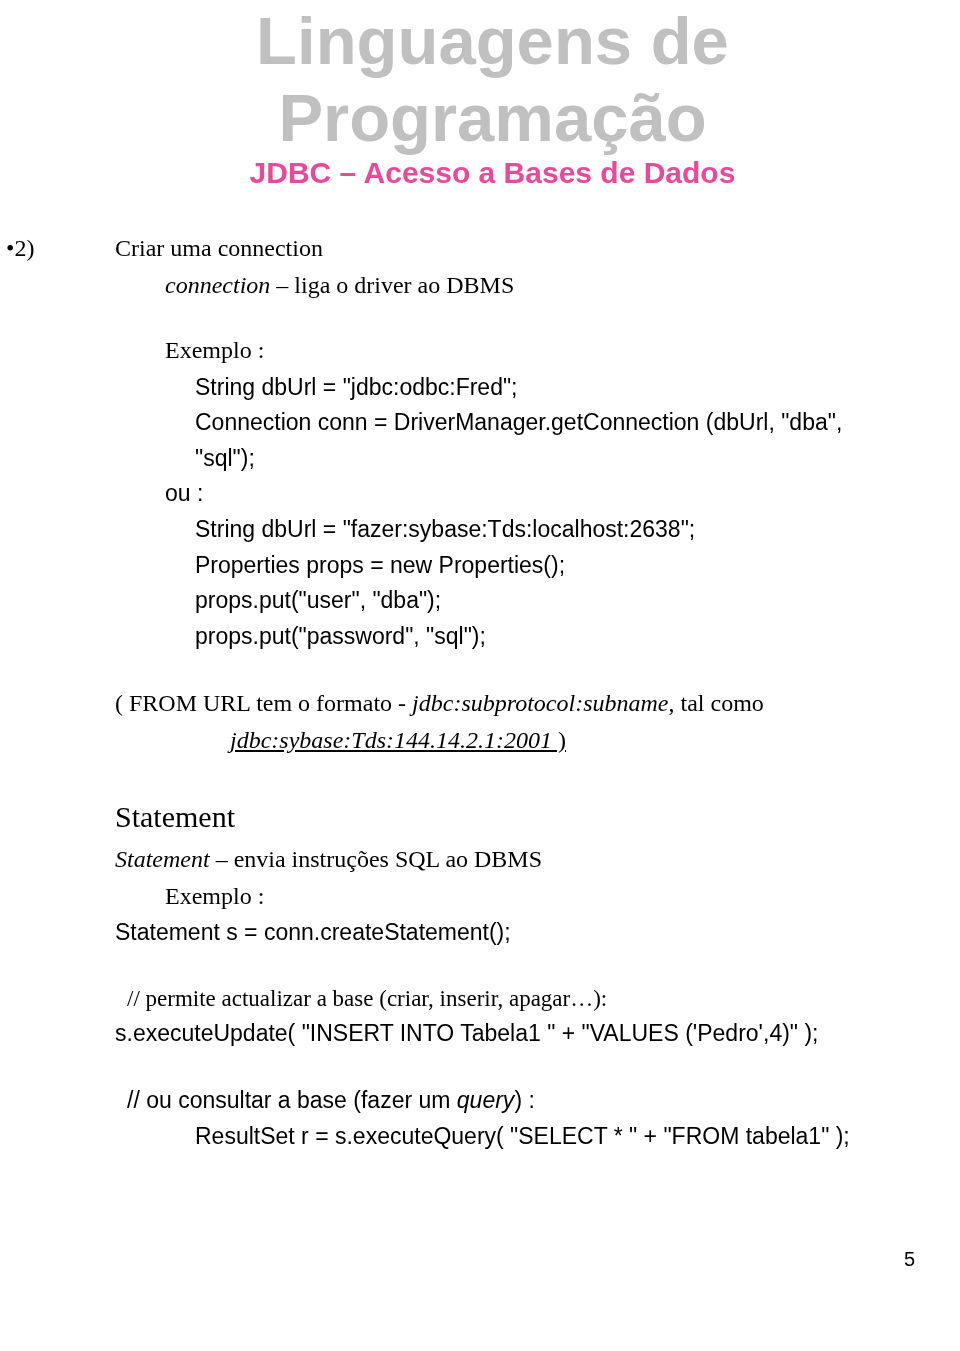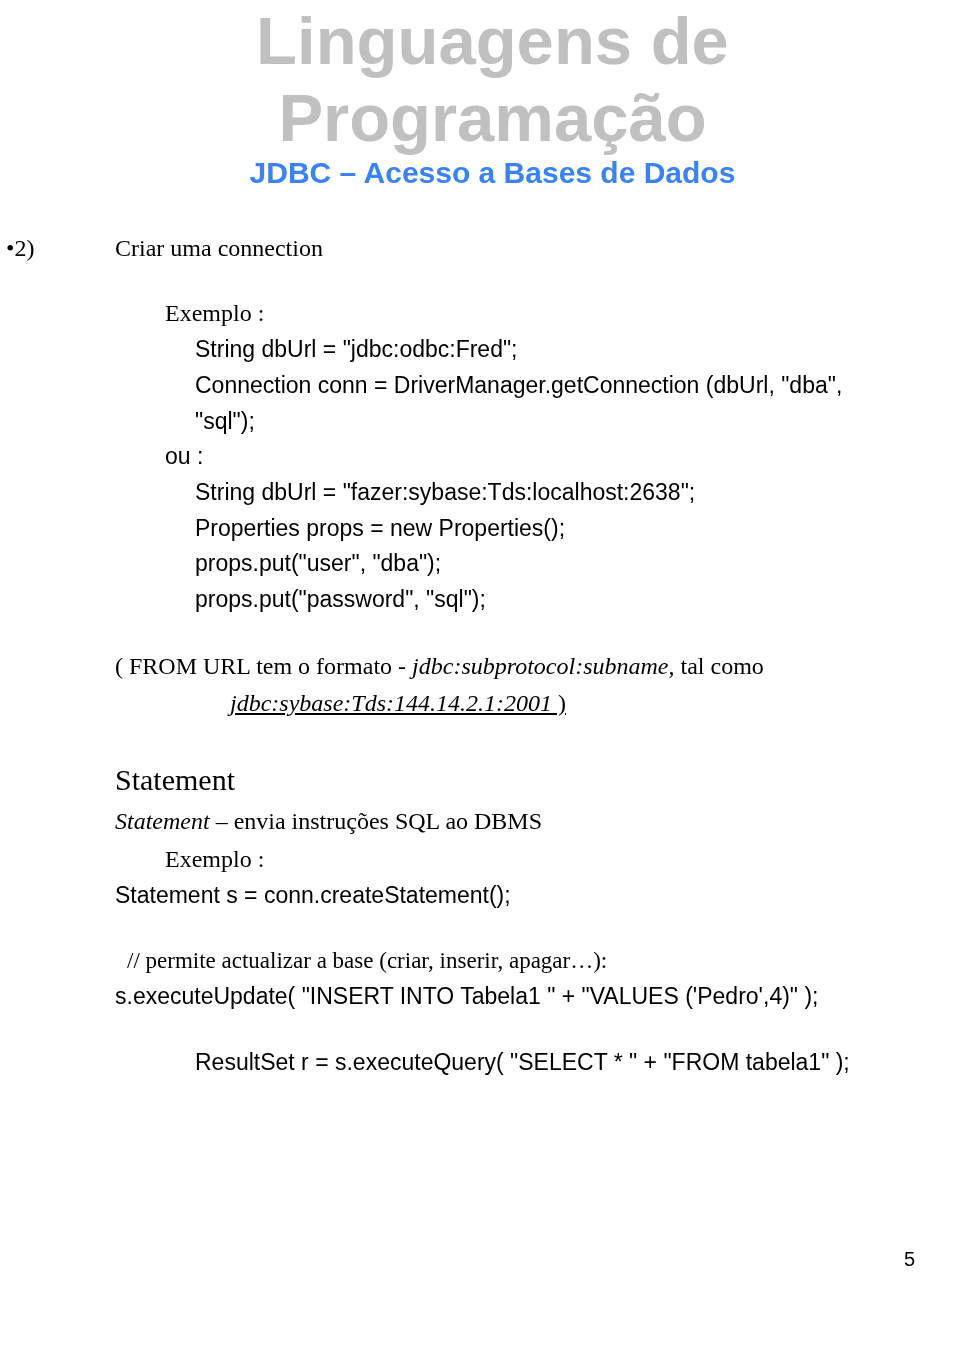--- a/index.html
+++ b/index.html
@@ -21,21 +21,21 @@
     font-family: Impact, "Arial Black", sans-serif;
     font-size: 67px;
     color: #c0c0c0;
     text-align: center;
     font-weight: 700;
     margin-top: 2px;
   }
   .header-sub {
     font-family: Impact, "Arial Black", sans-serif;
     font-size: 30px;
-    color: #3b82f6;
+    color: #ec4899;
     text-align: center;
     font-weight: 700;
     margin-top: 0px;
   }
   .body-text {
     font-size: 24px;
     line-height: 1.55;
   }
   .sec-num {
     position: relative;
@@ -70,20 +70,23 @@
   <div class="header-title">Linguagens de Programação</div>
   <div class="header-sub">JDBC – Acesso a Bases de Dados</div>
 
   <div class="body-text" style="margin-top:40px;">
 
     <div class="sec-num">
       <span class="bullet">•2)</span>
       <span>Criar uma connection</span>
     </div>
 
+    <div class="indent1">
+      <span class="italic">connection</span><span> – liga o driver ao DBMS</span>
+    </div>
 
     <div style="height:28px;"></div>
 
     <div class="indent1">Exemplo :</div>
 
     <div class="indent2 code">String dbUrl = "jdbc:odbc:Fred";</div>
     <div class="indent2 code">Connection conn = DriverManager.getConnection (dbUrl, "dba", "sql");</div>
 
     <div class="indent1 code">ou :</div>
 
@@ -113,20 +116,23 @@
 
     <div class="code">Statement s = conn.createStatement();</div>
 
     <div style="height:30px;"></div>
 
     <div class="code" style="padding-left:12px;font-family:Liberation Serif, serif;">// permite actualizar a base (criar, inserir, apagar…):</div>
     <div class="code">s.executeUpdate( "INSERT INTO Tabela1 " + "VALUES ('Pedro',4)" );</div>
 
     <div style="height:30px;"></div>
 
+    <div style="padding-left:12px;">
+      <span class="code">// ou consultar a base (fazer um </span><span class="italic code">query</span><span class="code">) :</span>
+    </div>
 
     <div class="indent2 code">ResultSet r = s.executeQuery( "SELECT * " + "FROM tabela1" );</div>
 
   </div>
 
   <div class="page-num">5</div>
 
 </div>
 
 </body></html>

